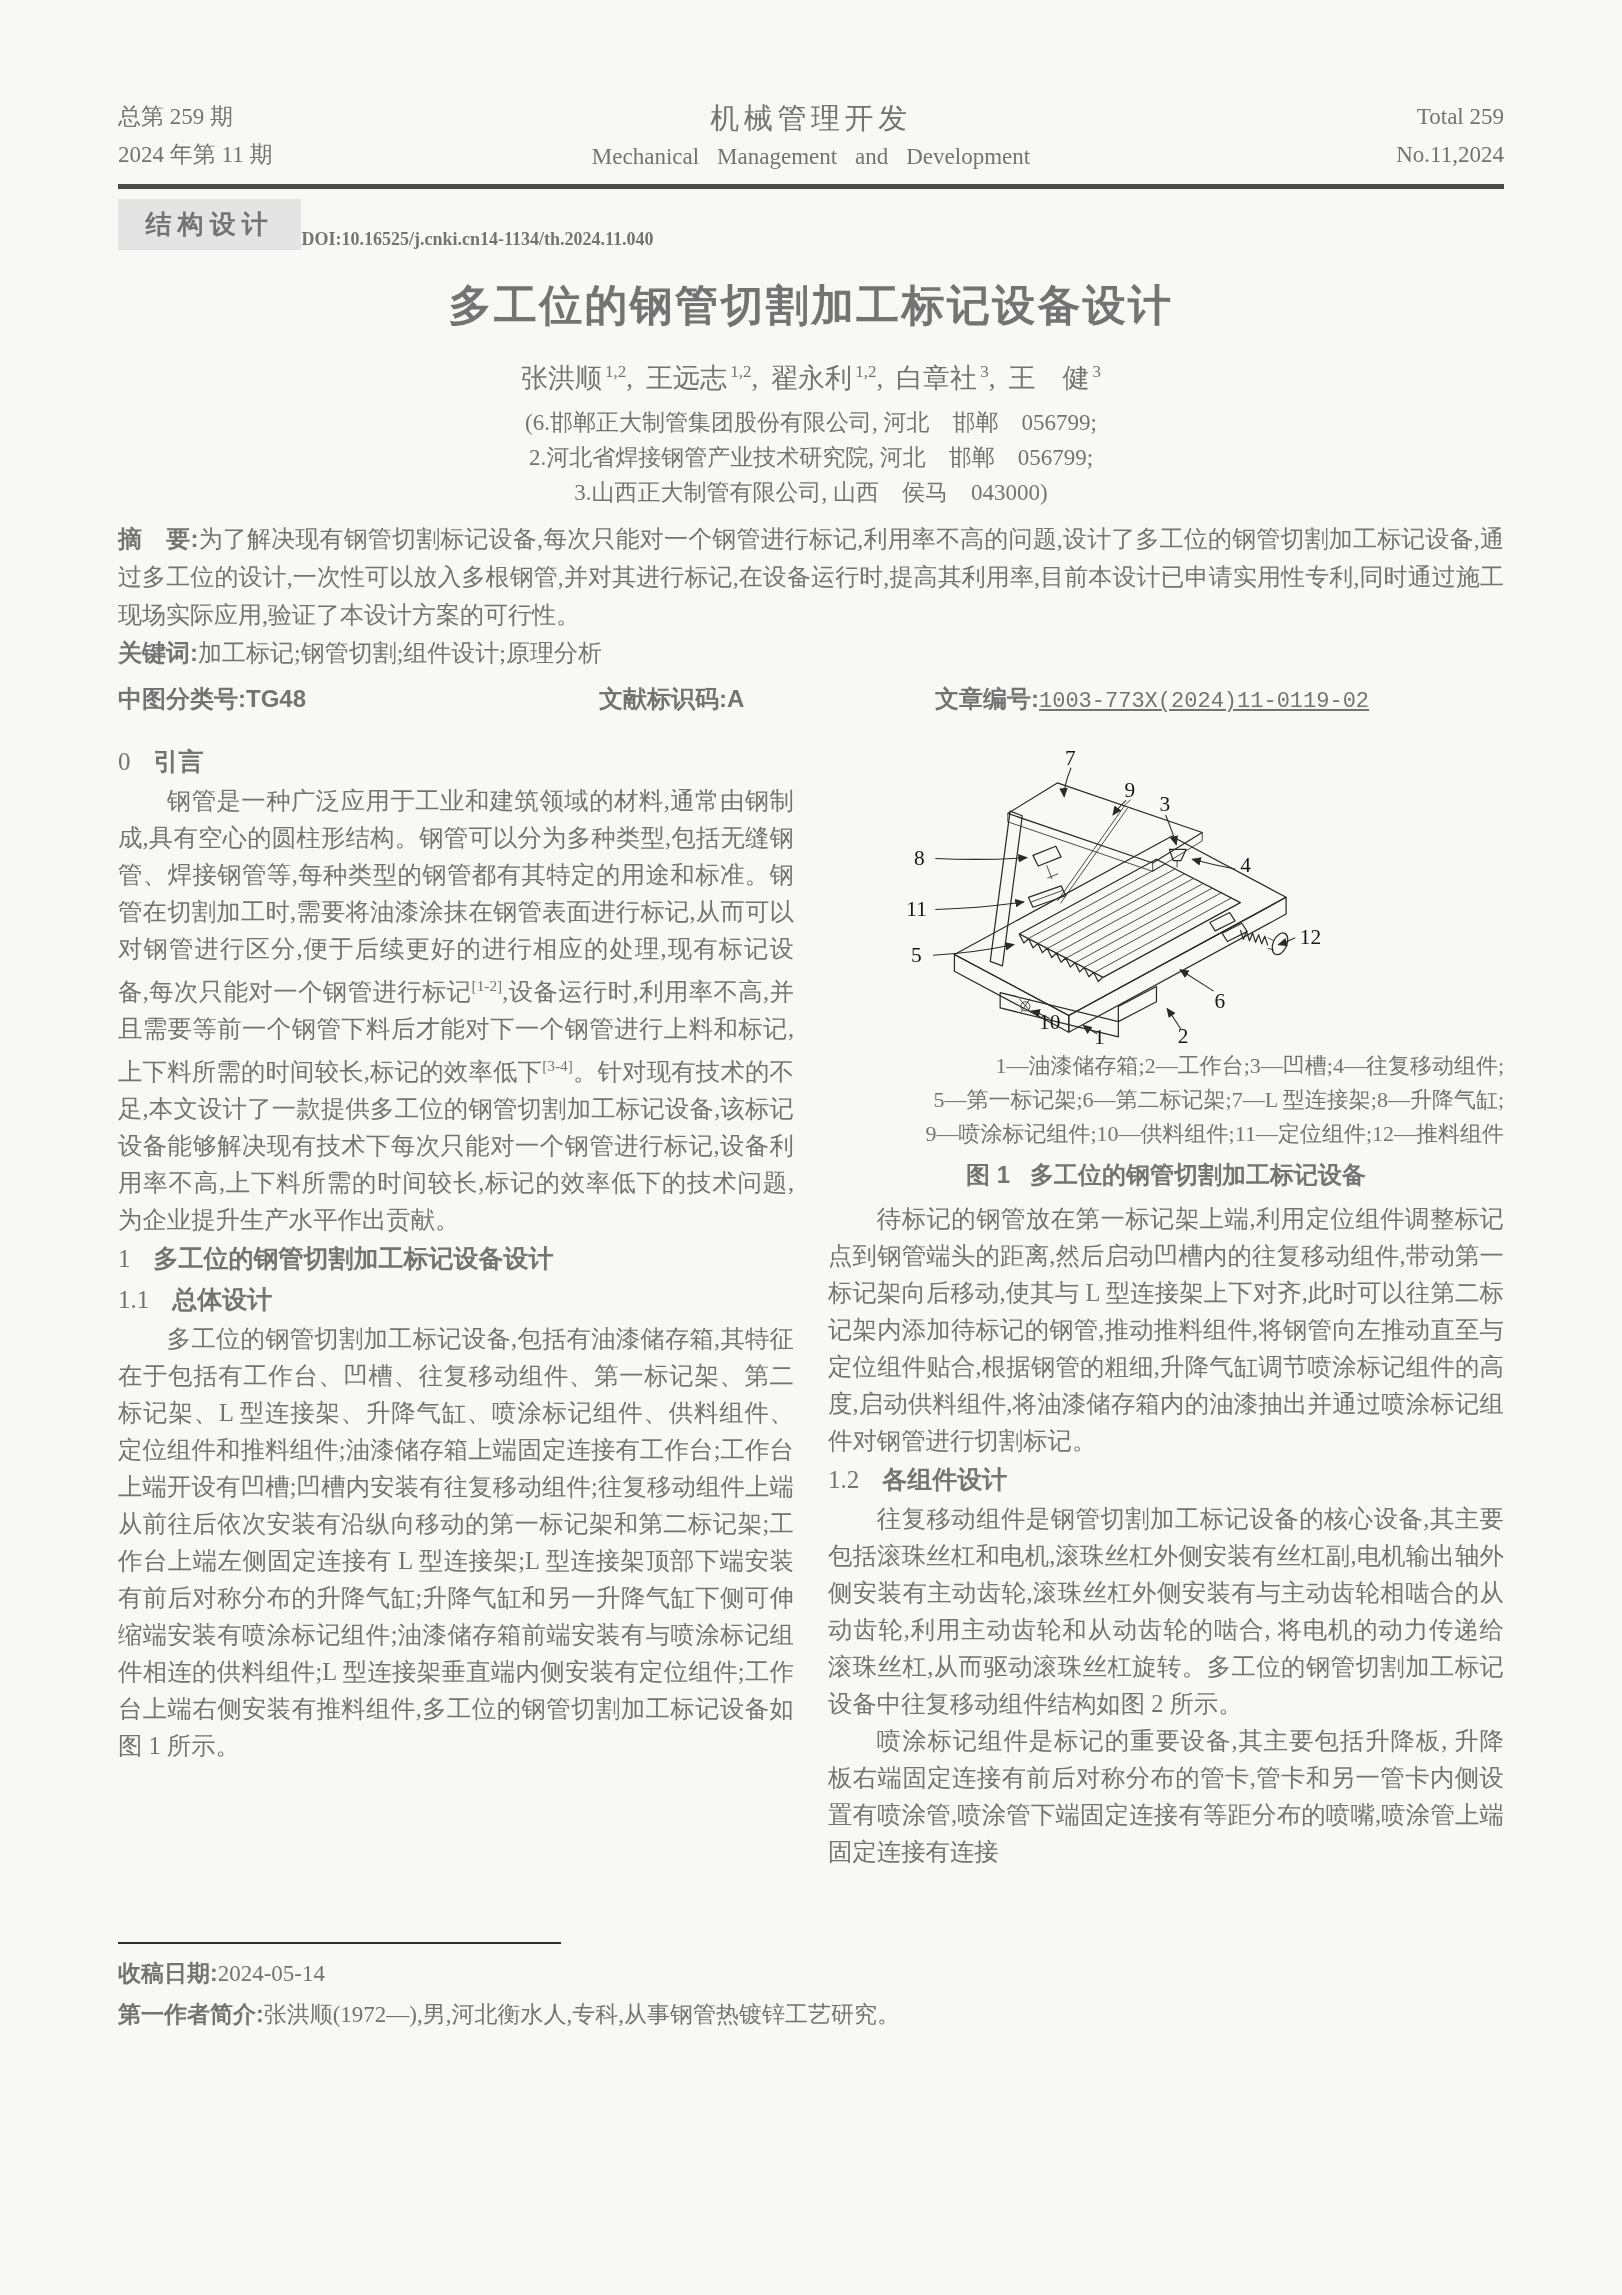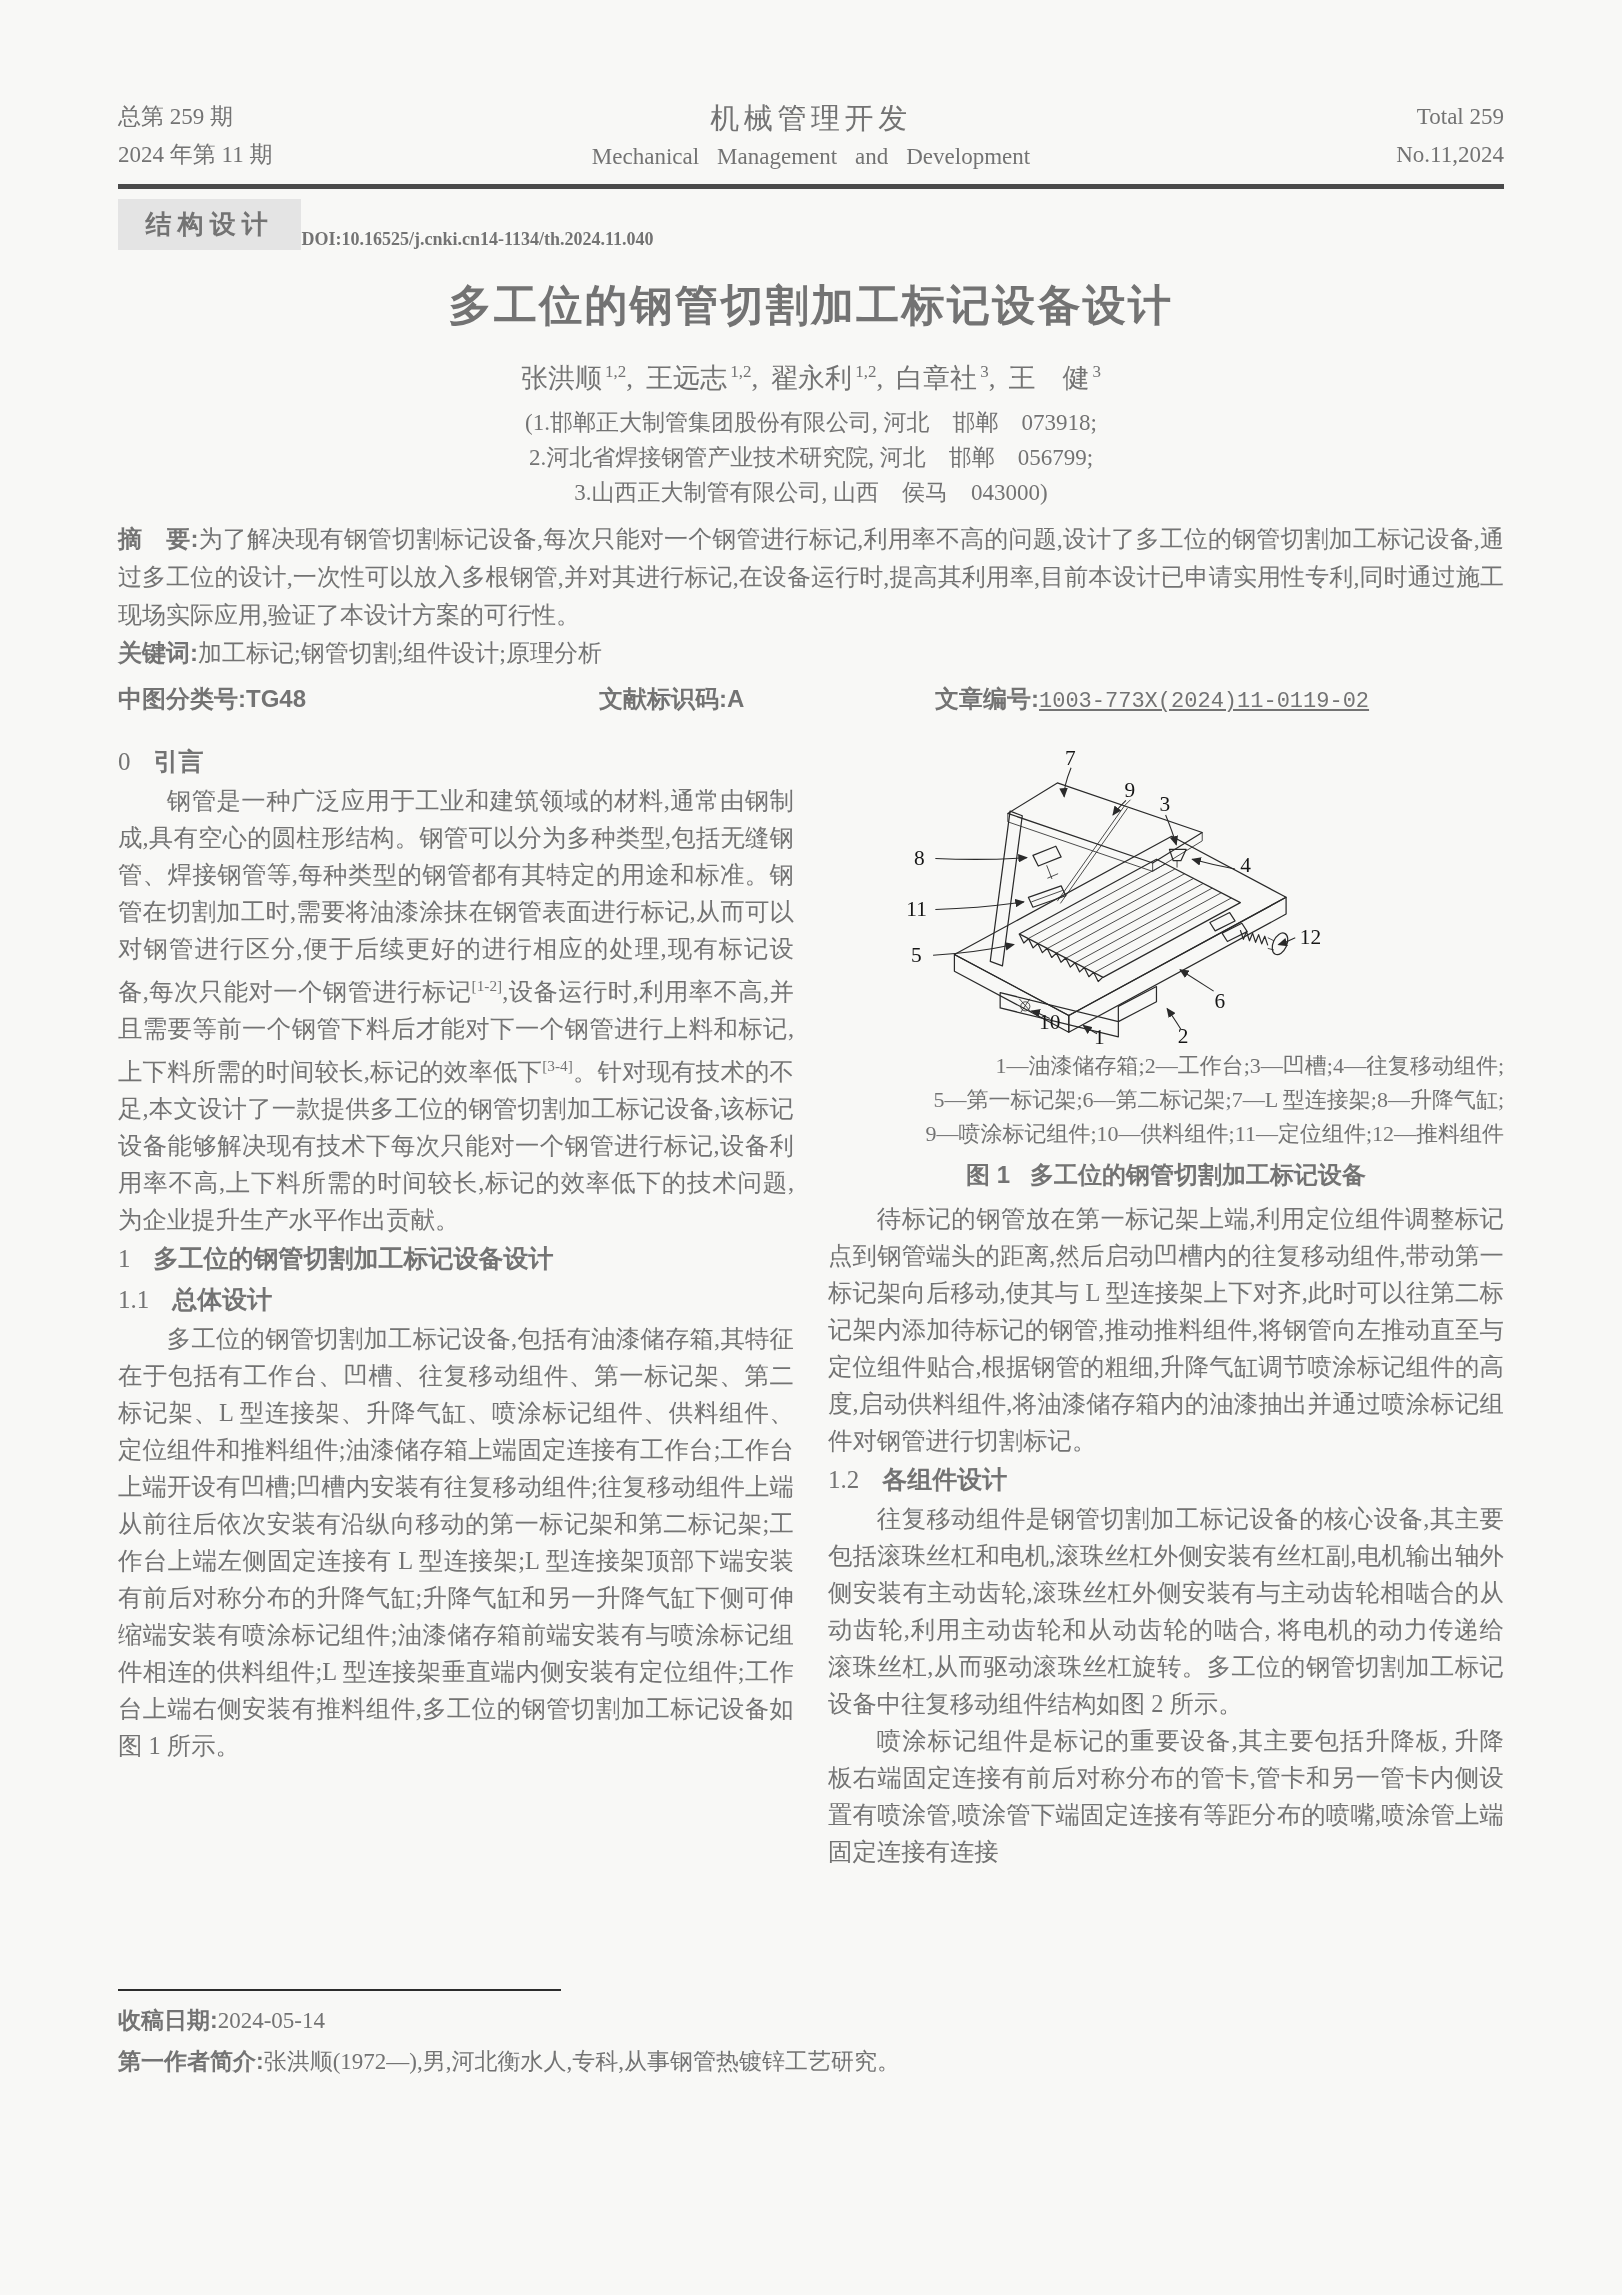--- a/index.html
+++ b/index.html
@@ -62,21 +62,21 @@
   .figure-box svg { display:block; width:676px; height:305px; }
   .fig-legend { text-align:right; font-size:22px; line-height:34px; margin-top:3.1px; }
   .fig-caption {
     text-align:center; font-size:24px; font-weight:bold; margin-top:4.6px; margin-bottom:7.6px;
     font-family:"Liberation Sans","DejaVu Sans",sans-serif;
   }
   .fig-caption .cap-label { margin-right:20px; }
 
   
   .footnote {
-    position:absolute; left:118px; top:1989px; width:1386px; height:237px;
+    position:absolute; left:118px; top:1942px; width:1386px; height:237px;
     background:#f8f8f6; font-size:23px; line-height:41px;
   }
   .fn-rule { width:443px; height:2.3px; background:#2c2c2c; margin-bottom:9.2px; }
 
   
   .draw { stroke:#2a2a2a; stroke-width:1.6; fill:none; stroke-linejoin:round; }
   .draw-thin { stroke:#2a2a2a; stroke-width:1.1; fill:none; }
   .leader { stroke:#2a2a2a; stroke-width:1.4; fill:none; }
   .callout { font-size:28px; fill:#161616; font-family:"Liberation Serif","DejaVu Serif",serif; }
 </style>
@@ -111,21 +111,21 @@
 
     <div class="authors">
       <span class="au"><span>张洪顺</span><sup>1,2</sup><span>,</span></span>
       <span class="au"><span>王远志</span><sup>1,2</sup><span>,</span></span>
       <span class="au"><span>翟永利</span><sup>1,2</sup><span>,</span></span>
       <span class="au"><span>白章社</span><sup>3</sup><span>,</span></span>
       <span class="au"><span>王　健</span><sup>3</sup></span>
     </div>
 
     <div class="affils">
-      <div>(1.邯郸正大制管集团股份有限公司, 河北　邯郸　073918;</div>
+      <div>(6.邯郸正大制管集团股份有限公司, 河北　邯郸　056799;</div>
       <div>2.河北省焊接钢管产业技术研究院, 河北　邯郸　056799;</div>
       <div>3.山西正大制管有限公司, 山西　侯马　043000)</div>
     </div>
 
     <div class="abstract">
       <span class="blabel">摘　要:</span><span>为了解决现有钢管切割标记设备,每次只能对一个钢管进行标记,利用率不高的问题,设计了多工位的钢管切割加工标记设备,通过多工位的设计,一次性可以放入多根钢管,并对其进行标记,在设备运行时,提高其利用率,目前本设计已申请实用性专利,同时通过施工现场实际应用,验证了本设计方案的可行性。</span>
     </div>
     <div class="keywords">
       <span class="blabel">关键词:</span><span>加工标记;钢管切割;组件设计;原理分析</span>
     </div>

